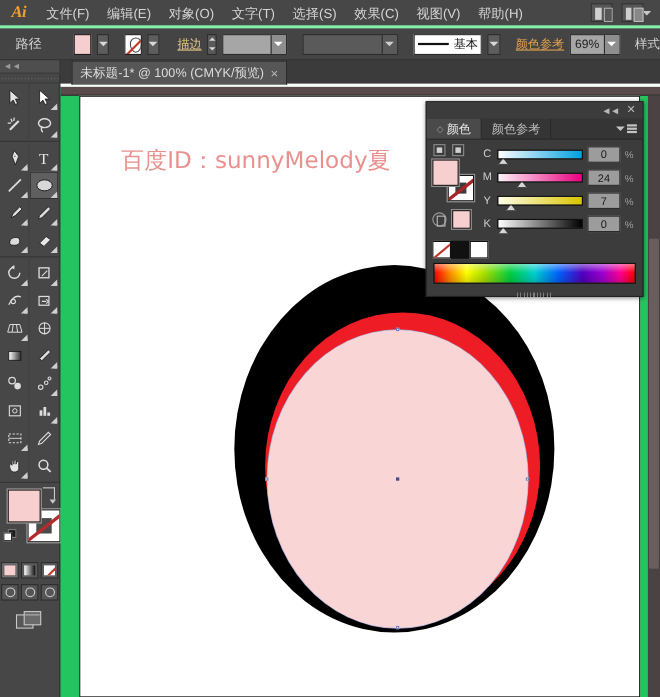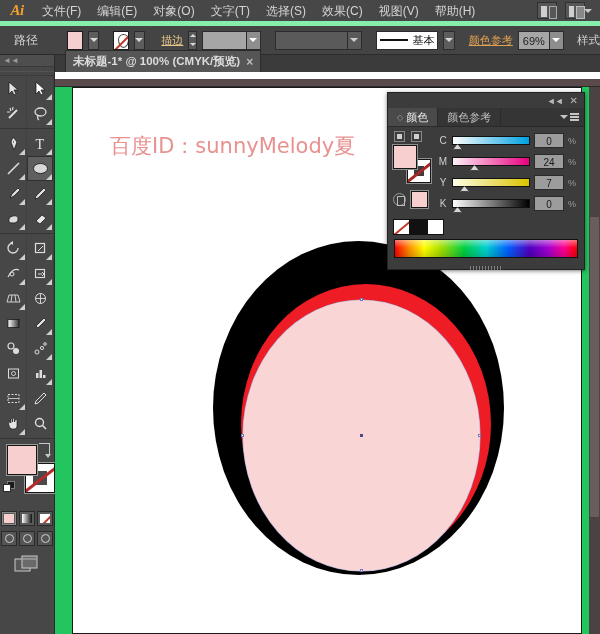--- a/index.html
+++ b/index.html
@@ -9,21 +9,21 @@
     background: #3a3a3a;
     font-family: "Liberation Sans", "DejaVu Sans", sans-serif;
     -webkit-font-smoothing: antialiased;
   }
   #app { position: relative; width: 600px; height: 634px; background: #4a4a4a; }
 
   
   .menubar {
     position: absolute; left: 0; top: 0; width: 600px; height: 26px;
     background: #474747;
-    border-bottom: 5px solid #86efac;
+    border-bottom: 3px solid #86efac;
     display: flex; align-items: center;
   }
   .ai-logo {
     width: 34px; height: 26px; display: flex; align-items: center; justify-content: center;
     color: #f0a030; font-size: 15px; font-weight: bold; font-style: italic;
     font-family: "Liberation Serif", serif;
     letter-spacing: -0.5px;
   }
   .menu-item {
     padding: 0 8px; height: 26px; line-height: 26px;
@@ -186,22 +186,22 @@
   .screen-btn {
     width: 16px; height: 15px; background: #555; border: 1px solid #2a2a2a;
     display: flex; align-items: center; justify-content: center;
   }
   .screen-btn .cir { width: 9px; height: 9px; border: 1.5px solid #cfcfcf; border-radius: 50%; }
   .tb-bottom-icon { display: flex; justify-content: center; margin-top: 8px; }
 
   
   .tabbar {
     position: absolute; left: 55px; top: 55px; width: 545px; height: 24px;
-    background: #3b3b3b; border-bottom: 7px solid #ffffff;
-    display: flex; align-items: flex-end; font-weight: bold;
+    background: #3b3b3b; border-bottom: 3px solid #ffffff;
+    display: flex; align-items: flex-start;
   }
   .doc-tab {
     margin-left: 10px; height: 22px; background: #565656;
     border: 1px solid #2b2b2b; border-bottom: none;
     display: flex; align-items: center; gap: 6px; padding: 0 7px;
   }
   .doc-tab .t-label { color: #dcdcdc; font-size: 11.5px; white-space: nowrap; }
   .doc-tab .t-close { color: #bdbdbd; font-size: 12px; line-height: 1; }
 
   

